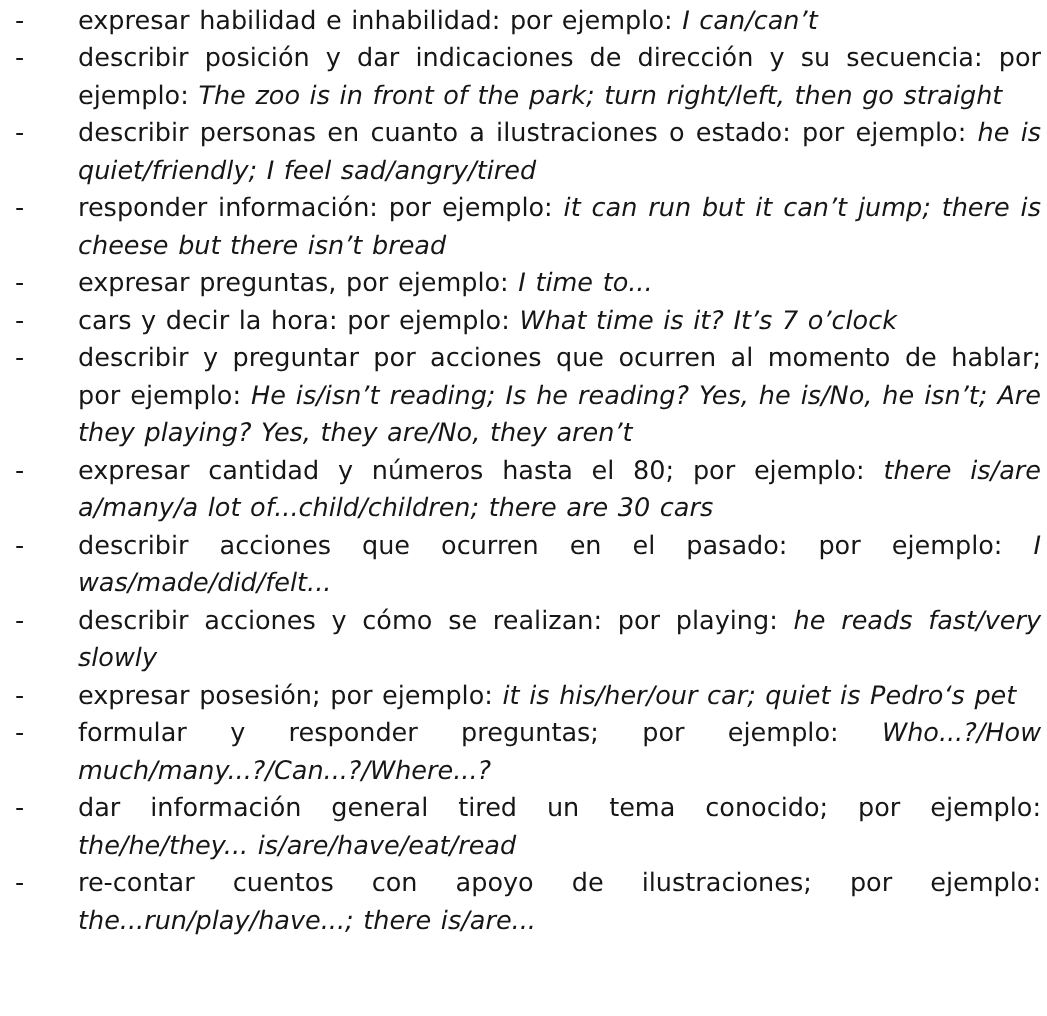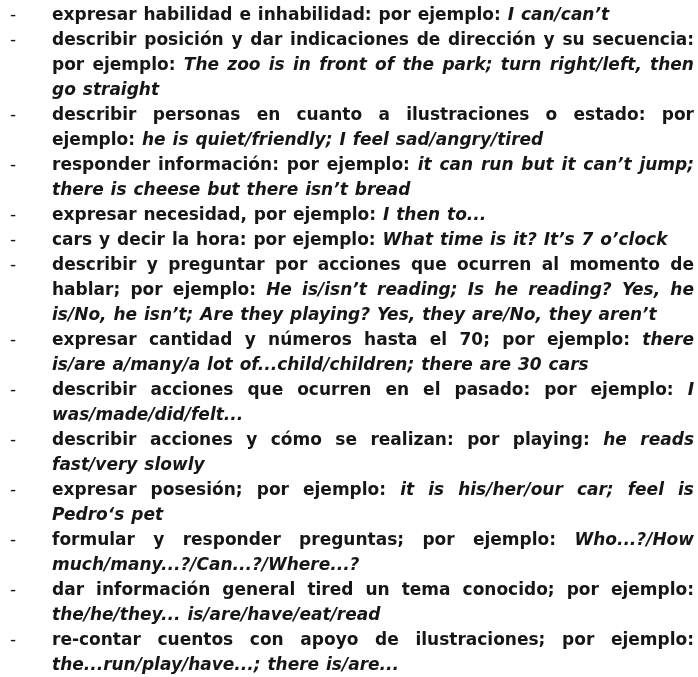--- a/index.html
+++ b/index.html
@@ -35,21 +35,20 @@
     width: 52px;
     flex: 0 0 52px;
     padding-left: 10px;
     text-align: left;
   }
   .content {
     flex: 1 1 auto;
     text-align: justify;
     text-justify: inter-word;
     word-spacing: 1px;
-    font-weight: bold;
   }
   .seg {
     font-style: normal;
   }
   .seg.italic {
     font-style: italic;
   }
 </style>
 </head>
 <body>
@@ -71,51 +70,51 @@
     <div class="content"><span class="seg">describir personas en cuanto a ilustraciones o estado: por ejemplo: </span><span class="seg italic">he is quiet/friendly; I feel sad/angry/tired</span></div>
   </div>
 
   <div class="item">
     <div class="marker">-</div>
     <div class="content"><span class="seg">responder información: por ejemplo: </span><span class="seg italic">it can run but it can’t jump; there is cheese but there isn’t bread</span></div>
   </div>
 
   <div class="item">
     <div class="marker">-</div>
-    <div class="content"><span class="seg">expresar necesidad, por ejemplo: </span><span class="seg italic">I then to...</span></div>
+    <div class="content"><span class="seg">expresar preguntas, por ejemplo: </span><span class="seg italic">I time to...</span></div>
   </div>
 
   <div class="item">
     <div class="marker">-</div>
     <div class="content"><span class="seg">cars y decir la hora: por ejemplo: </span><span class="seg italic">What time is it? It’s 7 o’clock</span></div>
   </div>
 
   <div class="item">
     <div class="marker">-</div>
     <div class="content"><span class="seg">describir y preguntar por acciones que ocurren al momento de hablar; por ejemplo: </span><span class="seg italic">He is/isn’t reading; Is he reading? Yes, he is/No, he isn’t; Are they playing? Yes, they are/No, they aren’t</span></div>
   </div>
 
   <div class="item">
     <div class="marker">-</div>
-    <div class="content"><span class="seg">expresar cantidad y números hasta el 70; por ejemplo: </span><span class="seg italic">there is/are a/many/a lot of...child/children; there are 30 cars</span></div>
+    <div class="content"><span class="seg">expresar cantidad y números hasta el 80; por ejemplo: </span><span class="seg italic">there is/are a/many/a lot of...child/children; there are 30 cars</span></div>
   </div>
 
   <div class="item">
     <div class="marker">-</div>
     <div class="content"><span class="seg">describir acciones que ocurren en el pasado: por ejemplo: </span><span class="seg italic">I was/made/did/felt...</span></div>
   </div>
 
   <div class="item">
     <div class="marker">-</div>
     <div class="content"><span class="seg">describir acciones y cómo se realizan: por playing: </span><span class="seg italic">he reads fast/very slowly</span></div>
   </div>
 
   <div class="item">
     <div class="marker">-</div>
-    <div class="content"><span class="seg">expresar posesión; por ejemplo: </span><span class="seg italic">it is his/her/our car; feel is Pedro‘s pet</span></div>
+    <div class="content"><span class="seg">expresar posesión; por ejemplo: </span><span class="seg italic">it is his/her/our car; quiet is Pedro‘s pet</span></div>
   </div>
 
   <div class="item">
     <div class="marker">-</div>
     <div class="content"><span class="seg">formular y responder preguntas; por ejemplo: </span><span class="seg italic">Who...?/How much/many...?/Can...?/Where...?</span></div>
   </div>
 
   <div class="item">
     <div class="marker">-</div>
     <div class="content"><span class="seg">dar información general tired un tema conocido; por ejemplo: </span><span class="seg italic">the/he/they... is/are/have/eat/read</span></div>

